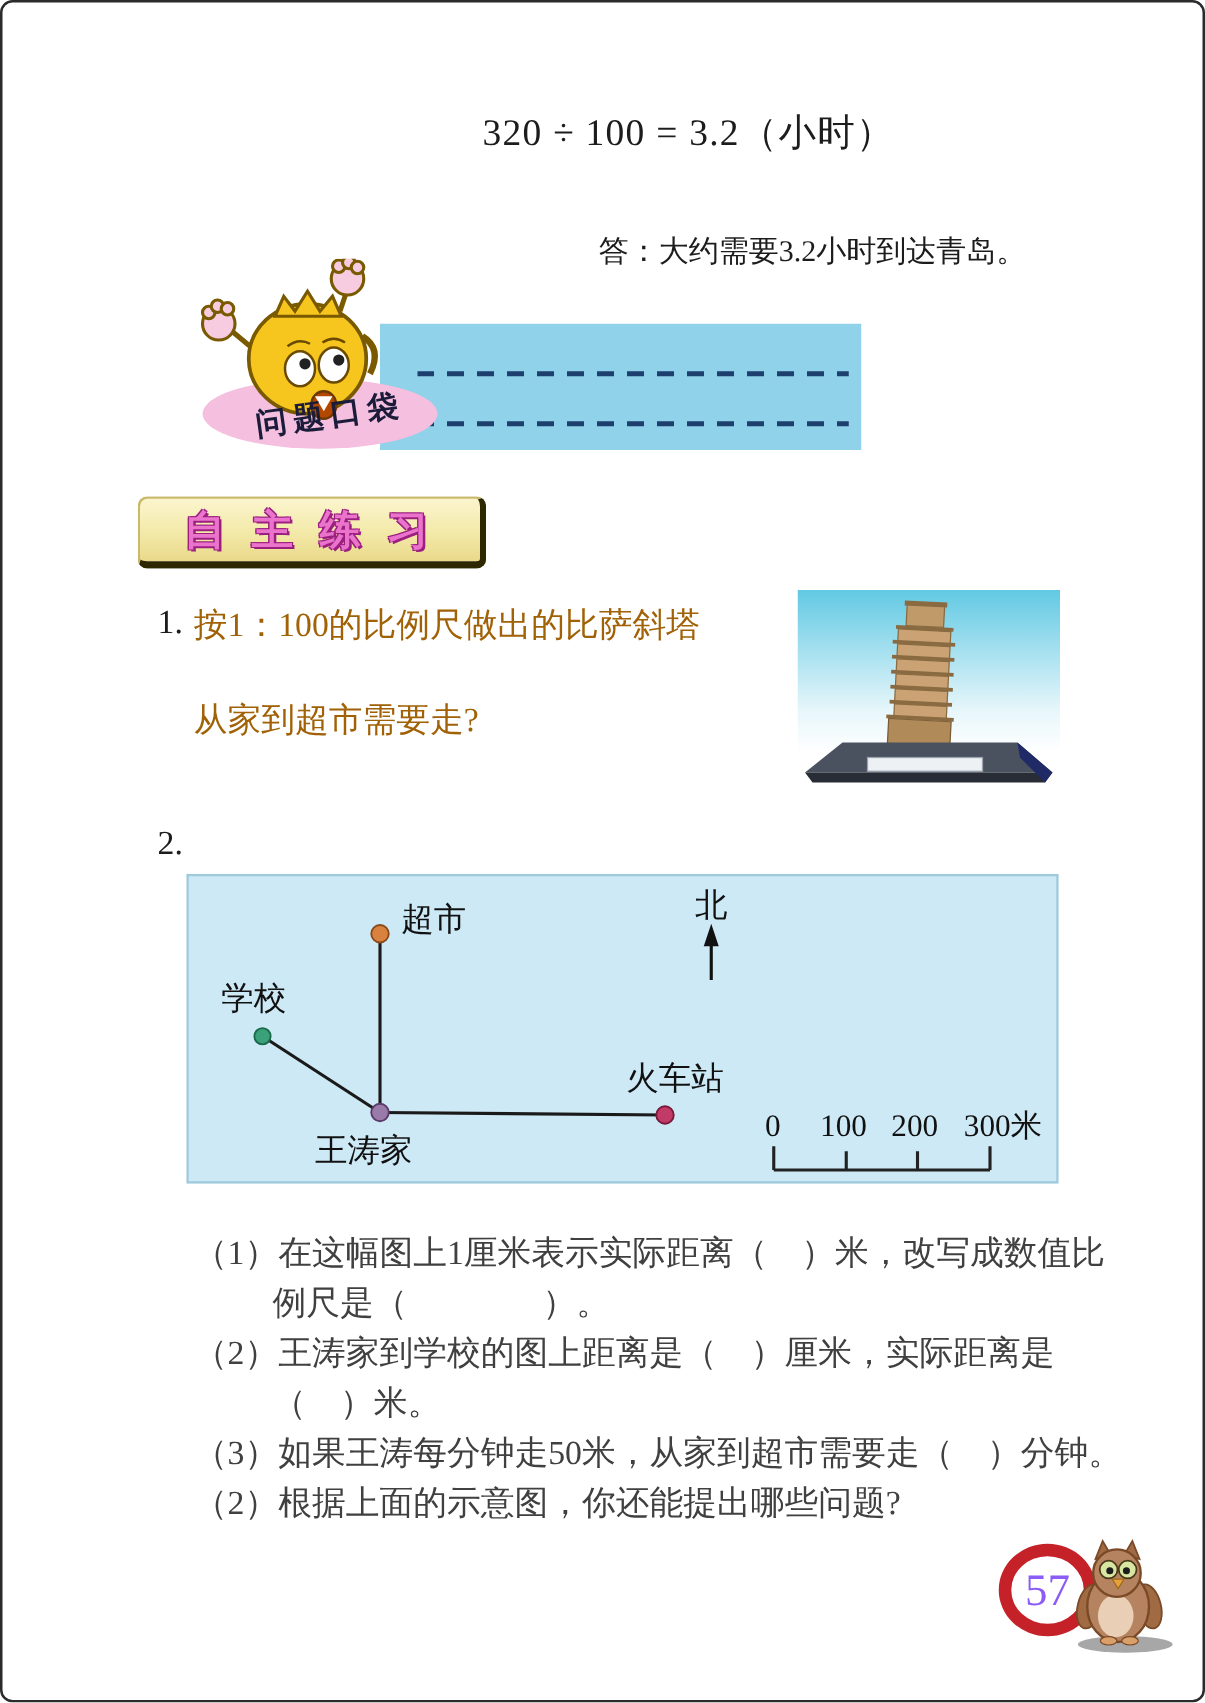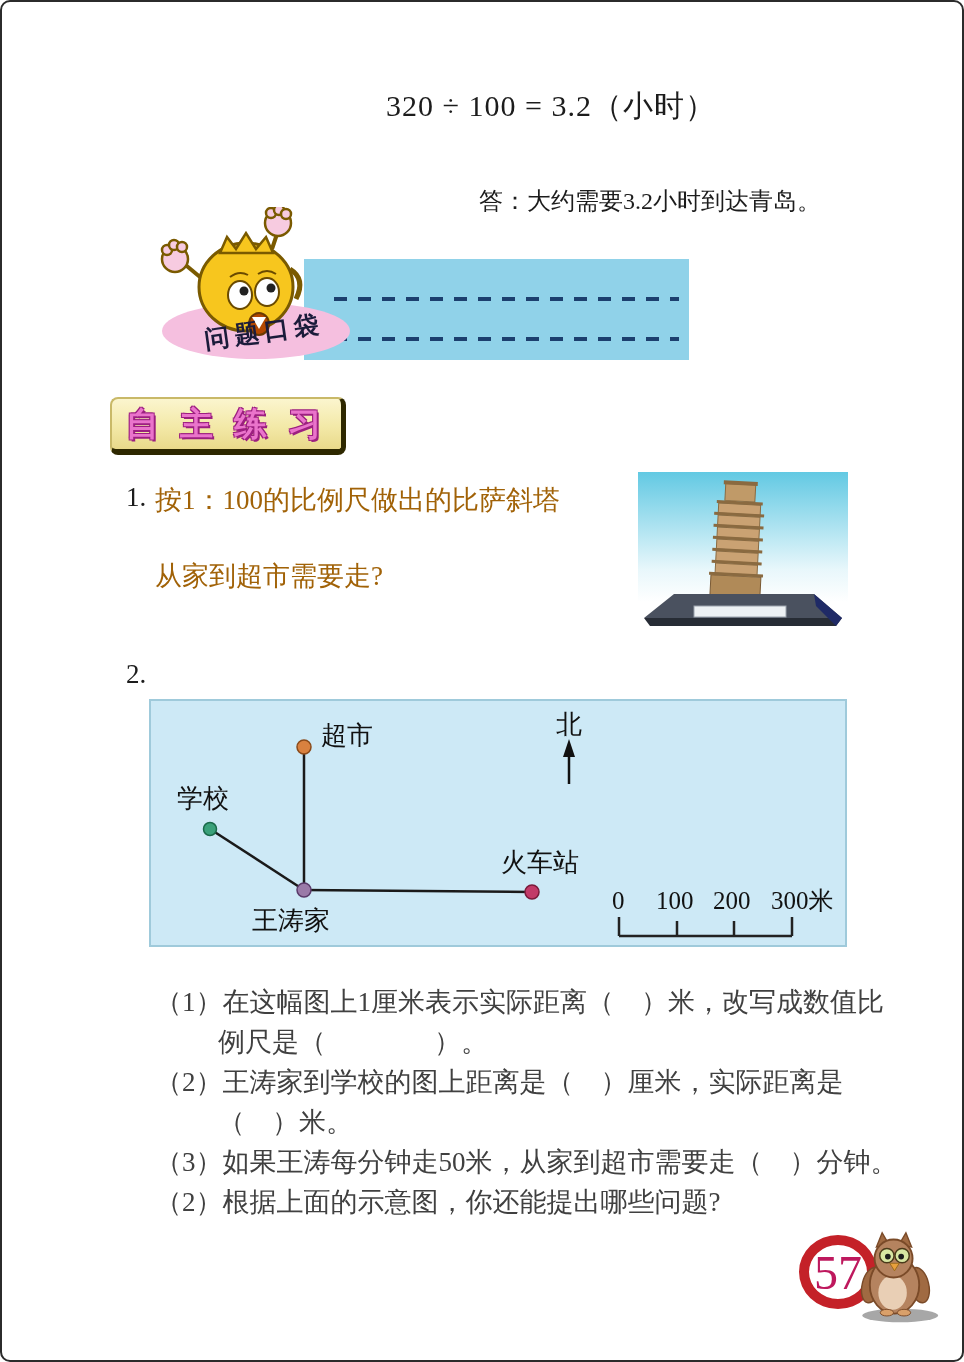--- a/index.html
+++ b/index.html
@@ -35,21 +35,21 @@
   .pocket-label {
     position: absolute; left: 30px; top: 108px; width: 160px;
     transform: rotate(-8deg);
     font-family: "Liberation Sans", sans-serif;
     font-weight: bold; font-size: 25px; color: #1b1b3a; letter-spacing: 5px;
     text-align: center;
   }
 
   
   .banner {
-    left: 108px; top: 395px; width: 236px; height: 58px;
+    left: 108px; top: 395px; width: 279px; height: 58px;
     background: linear-gradient(180deg, #fbf5ce 0%, #f3e9a8 55%, #e9d98a 100%);
     border: 2px solid #c9b968;
     border-right: 5px solid #2e2800;
     border-bottom: 6px solid #2e2800;
     border-radius: 8px;
     display: flex; align-items: center; justify-content: center;
   }
   .banner span {
     font-family: "Liberation Sans", sans-serif;
     font-weight: bold; font-size: 33px; letter-spacing: 6px;
@@ -65,21 +65,21 @@
   
   .map-box { left: 147px; top: 697px; }
 
   
   .page-ring {
     left: 797px; top: 1233px; width: 78px; height: 74px;
     border: 10px solid #c42128; border-radius: 50%;
     background: #fff;
     display: flex; align-items: center; justify-content: center;
   }
-  .page-ring span { font-size: 48px; color: #be185d; font-family: "Liberation Serif", serif; }
+  .page-ring span { font-size: 36px; color: #8b5cf6; font-family: "Liberation Serif", serif; }
 </style>
 </head>
 <body>
 
 <div class="page">
 
   <div class="abs formula">320 ÷ 100 = 3.2（小时）</div>
   <div class="abs answer">答：大约需要3.2小时到达青岛。</div>
 
   <div class="abs answer-box">

